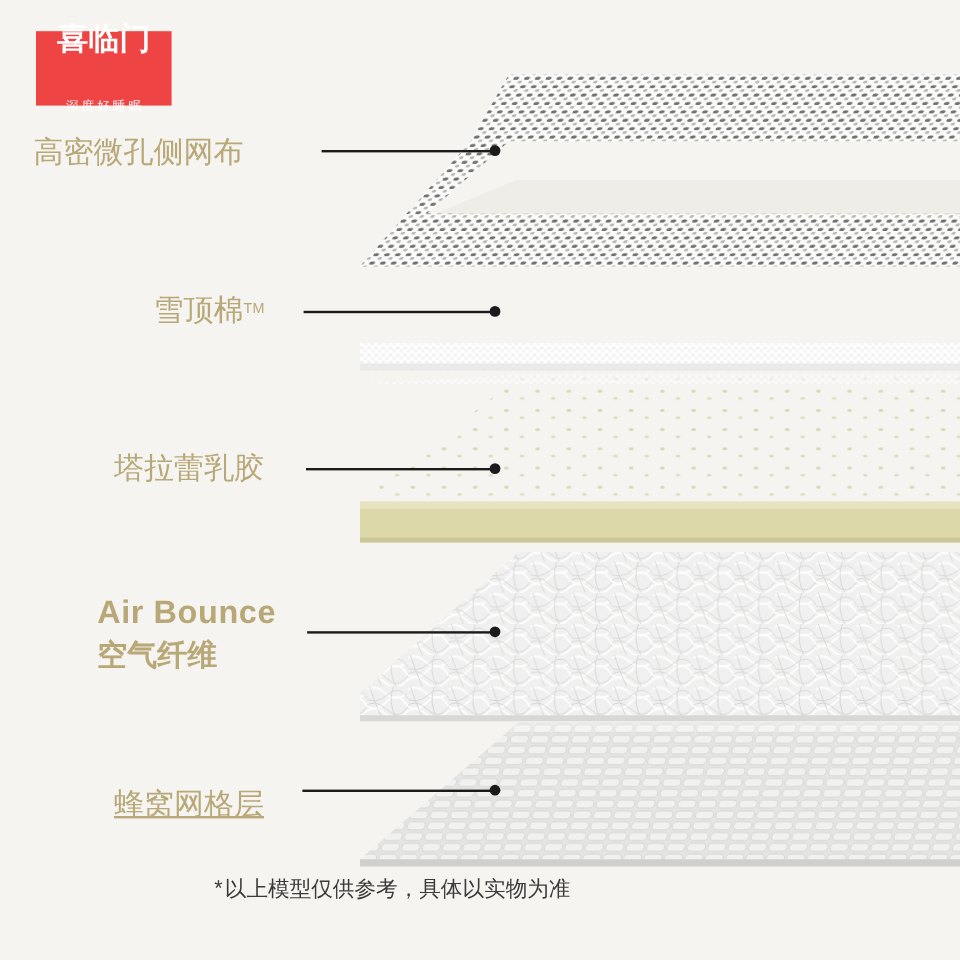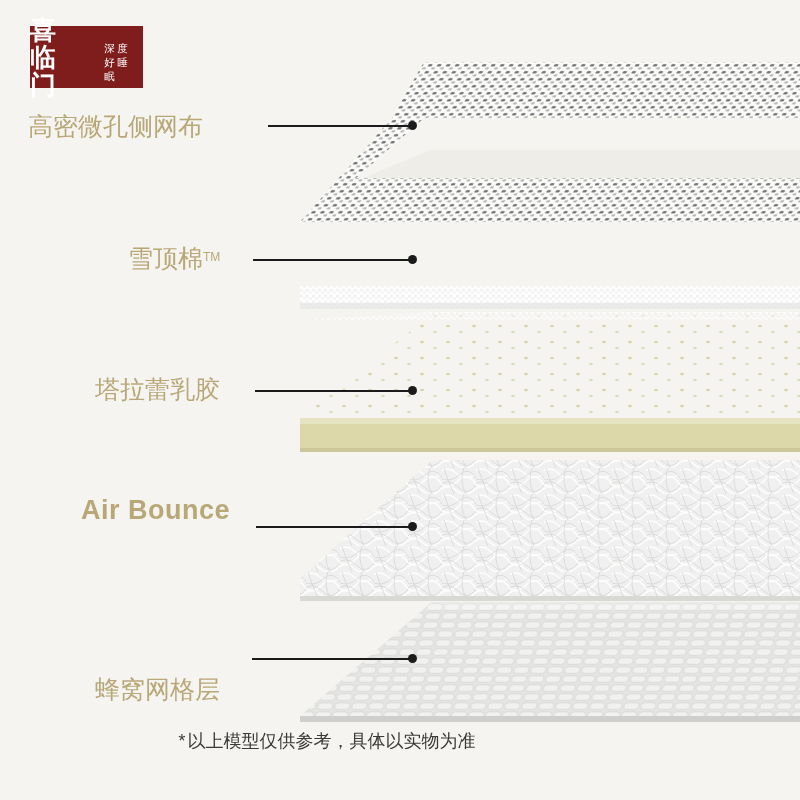--- a/index.html
+++ b/index.html
@@ -16,23 +16,23 @@
     font-family: "Liberation Sans", "DejaVu Sans", sans-serif;
   }
 
   
   #logo {
     position: absolute;
     left: 30px;
     top: 26px;
     width: 113px;
     height: 62px;
-    background: #7f1d1d;
+    background: #ef4444;
     display: flex;
-    flex-direction: row;
+    flex-direction: column;
     align-items: center;
     justify-content: center;
     box-sizing: border-box;
     padding-top: 2px;
     gap: 26px;
   }
   #logo .logo-main {
     color: #ffffff;
     font-size: 26px;
     font-weight: bold;
@@ -260,21 +260,22 @@
   <div class="label" style="left:128px; top:244px;">
     <span>雪顶棉</span><span class="tm">TM</span>
   </div>
 
   <div class="label" style="left:95px; top:375px;">
     <span>塔拉蕾乳胶</span>
   </div>
 
   <div class="label two-line" style="left:81px; top:493px;">
     <div class="lat">Air Bounce</div>
-  </div>
-
-  <div class="label" style="left:95px; top:675px;">
+    <div>空气纤维</div>
+  </div>
+
+  <div class="label" style="left:95px; top:655px;text-decoration:underline;">
     <span>蜂窝网格层</span>
   </div>
 
   <div id="footer">*以上模型仅供参考，具体以实物为准</div>
 
 </div>
 
 </body></html>

